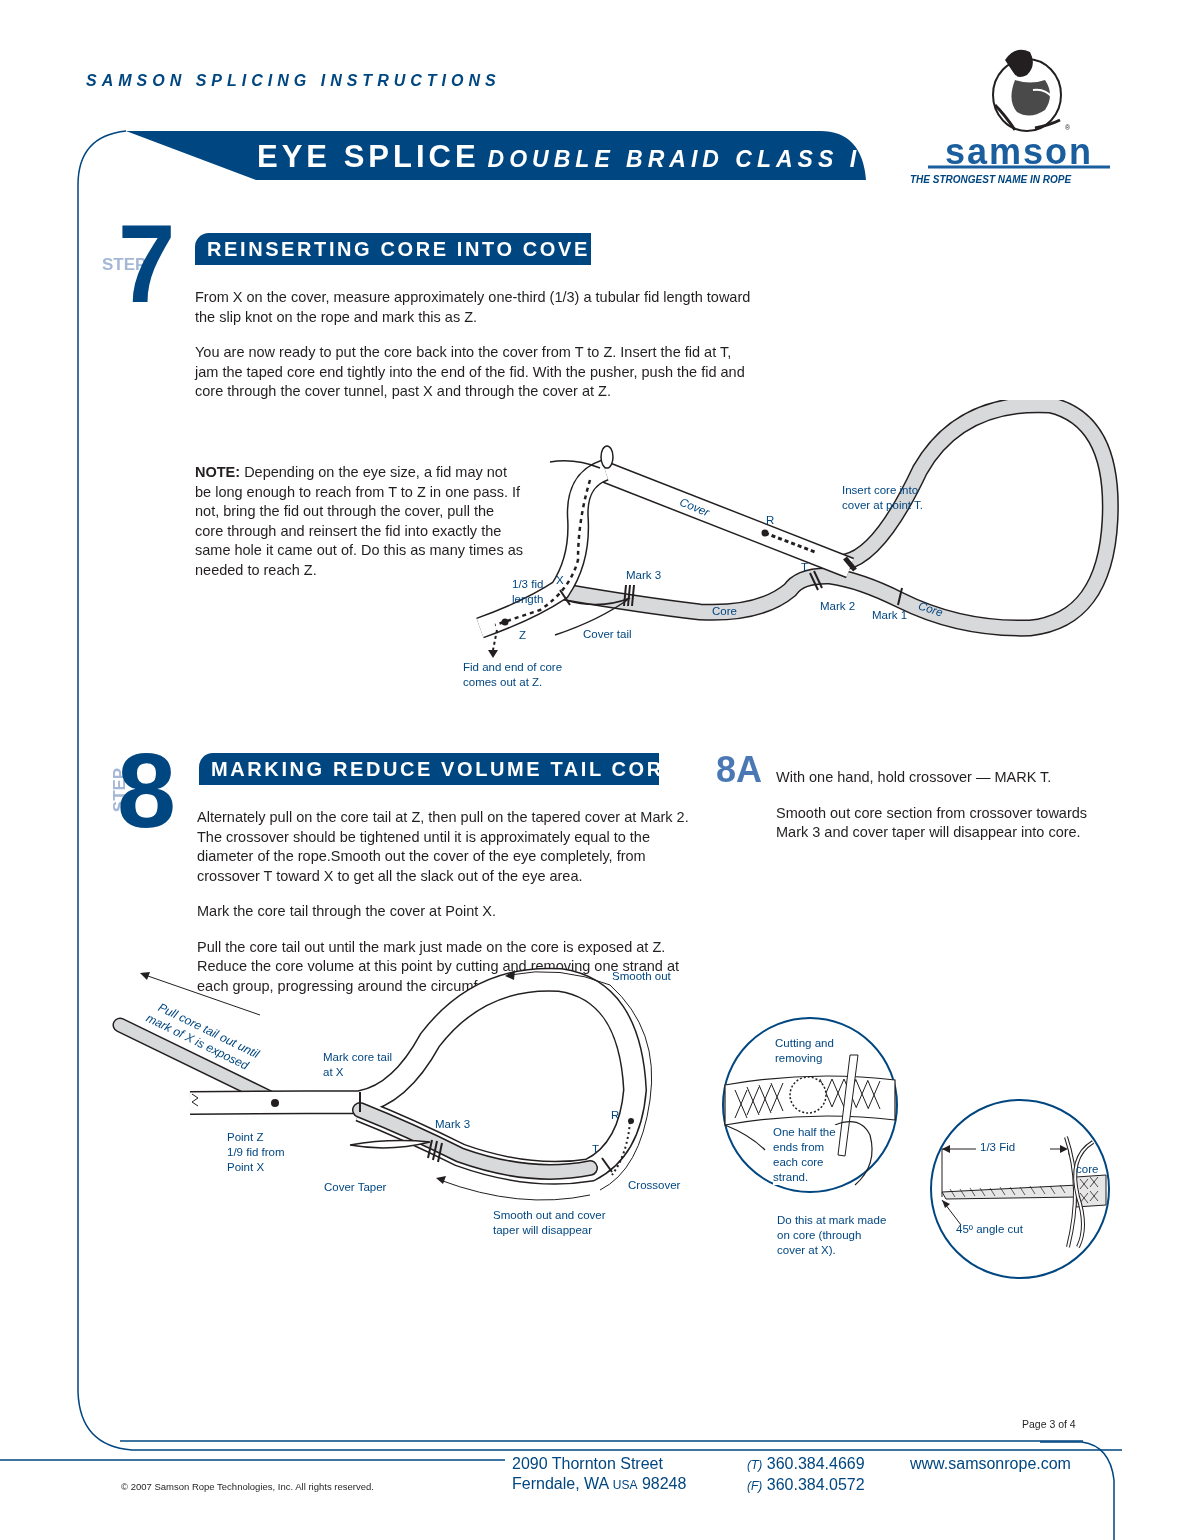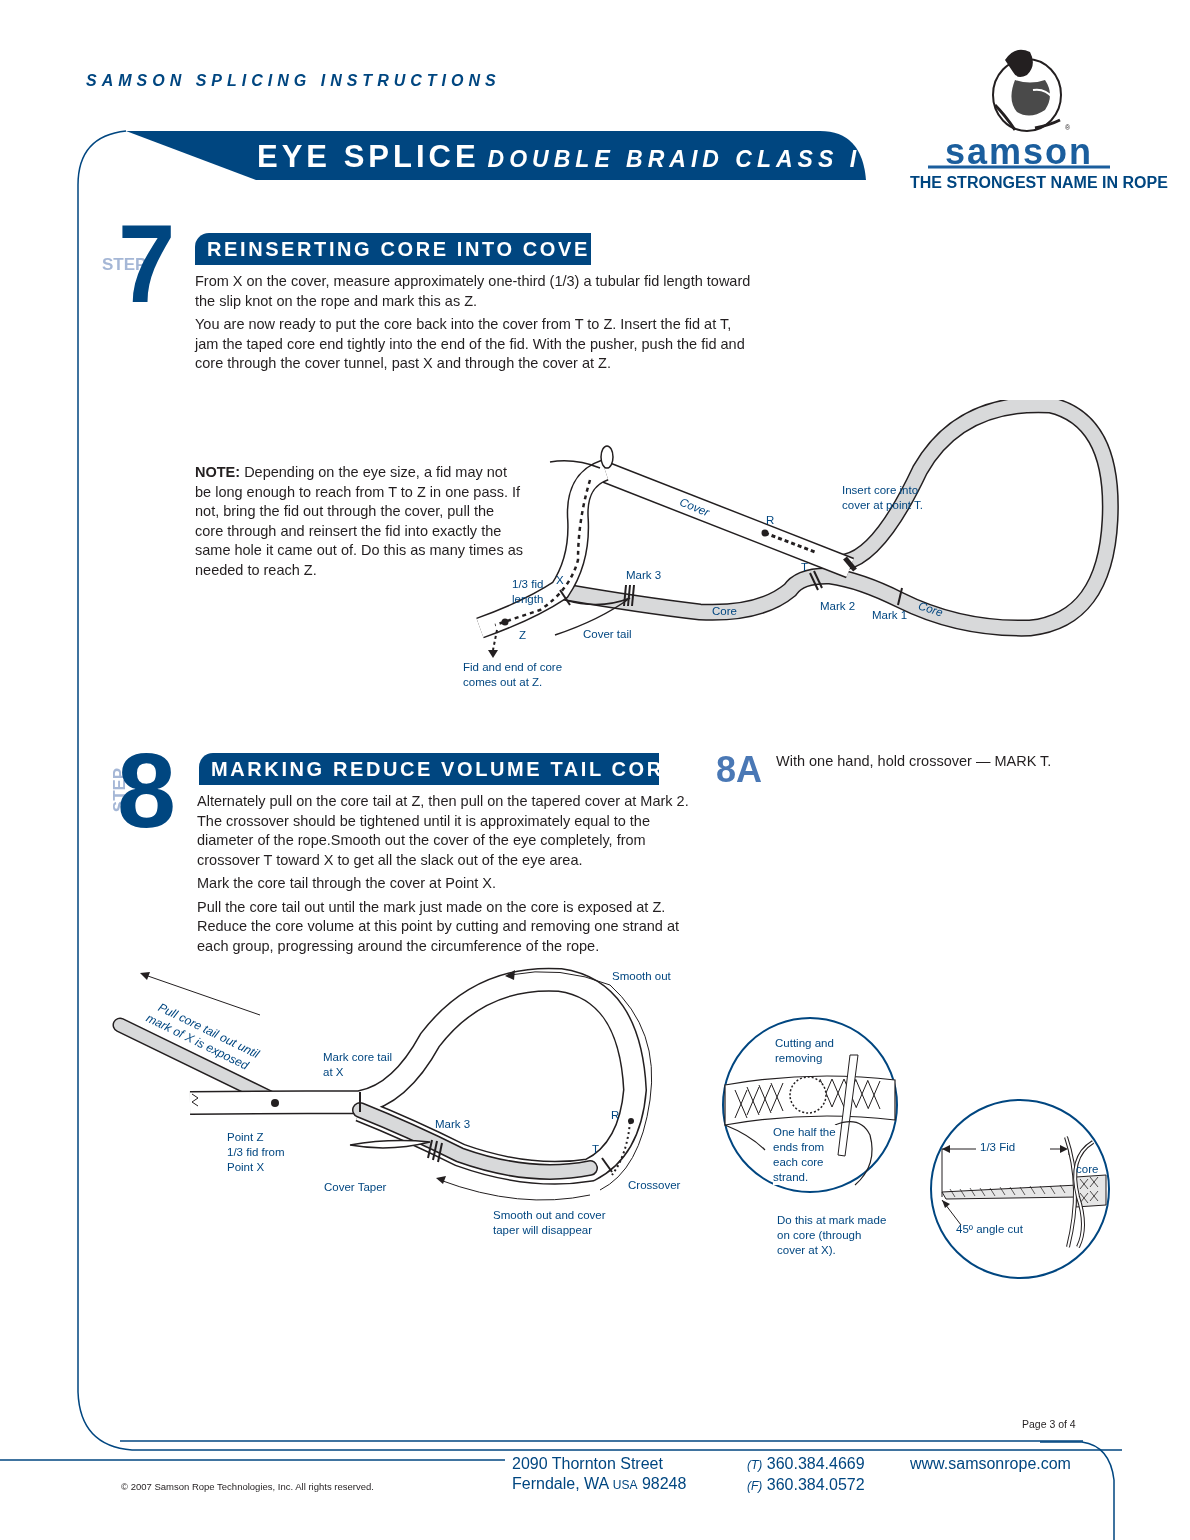--- a/index.html
+++ b/index.html
@@ -2,26 +2,26 @@
 <html><head>
 <meta charset="utf-8">
 <style>
   html, body { margin:0; padding:0; background:#ffffff; }
   body { width:1190px; height:1540px; position:relative; overflow:hidden; font-family:"Liberation Sans", sans-serif; color:#231f20; }
   .abs { position:absolute; }
   .kicker { left:86px; top:72px; font-size:16px; font-weight:bold; font-style:italic; letter-spacing:5px; color:#004680; }
   .frame-svg { left:0; top:0; }
   .banner-title { left:257px; top:139px; color:#fff; font-weight:bold; font-size:31px; letter-spacing:4px; white-space:nowrap; }
   .banner-title .sub { font-style:italic; font-size:23px; letter-spacing:5px; margin-left:8px; }
-  .tagline { left:910px; top:174px; font-size:16px; font-weight:bold; color:#004680; white-space:nowrap; }
+  .tagline { left:910px; top:174px; font-size:10px; font-weight:bold; font-style:italic; color:#004680; white-space:nowrap; }
   .step-label { color:#a5b7d6; font-weight:bold; font-size:17px; }
   .step-num { color:#004680; font-weight:bold; font-family:"Liberation Sans", sans-serif; }
   .section-tab { background:#004680; color:#fff; font-weight:bold; font-size:20px; letter-spacing:2.6px; height:32px; line-height:33px; padding:0 12px; border-top-left-radius:14px; white-space:nowrap; }
   .body-text { font-size:14.5px; line-height:19.5px; color:#231f20; }
-  .body-text p { margin:0 0 4px 0; }
+  .body-text p { margin:16px 0 4px 0; }
   .lbl { font-size:11.5px; color:#004680; line-height:15px; white-space:nowrap; }
   .footer-small { font-size:9.5px; color:#231f20; }
   .footer-big { font-size:16px; color:#004680; line-height:20px; white-space:nowrap; }
 </style>
 </head>
 <body>
 
 <svg class="abs frame-svg" width="1190" height="1540" viewBox="0 0 1190 1540">
 
   <path d="M 126 131 Q 78 136 78 185 L 78 1392 Q 80 1446 132 1450 L 1122 1450" fill="none" stroke="#004680" stroke-width="1.5"></path>
@@ -172,37 +172,38 @@
 <div class="abs lbl" style="left:162px;top:1000px;transform:rotate(26deg);transform-origin:left top;font-style:italic;font-size:12px">
   <div>Pull core tail out until</div>
   <div style="margin-left:-6px">mark of X is exposed</div>
 </div>
 <div class="abs lbl" style="left:323px;top:1050px">
   <div>Mark core tail</div>
   <div>at X</div>
 </div>
 <div class="abs lbl" style="left:227px;top:1130px">
   <div>Point Z</div>
-  <div>1/3 fid from</div>
+  <div>1/9 fid from</div>
   <div>Point X</div>
 </div>
 <div class="abs lbl" style="left:435px;top:1117px">Mark 3</div>
 <div class="abs lbl" style="left:324px;top:1180px">Cover Taper</div>
 <div class="abs lbl" style="left:612px;top:969px">Smooth out</div>
 <div class="abs lbl" style="left:611px;top:1108px">R</div>
 <div class="abs lbl" style="left:592px;top:1142px">T</div>
 <div class="abs lbl" style="left:628px;top:1178px">Crossover</div>
 <div class="abs lbl" style="left:493px;top:1208px">
   <div>Smooth out and cover</div>
   <div>taper will disappear</div>
 </div>
 
 <div class="abs step-num" style="left:716px;top:750px;font-size:36px;line-height:40px"><span style="color:#4a78b5">8A</span></div>
 <div class="abs body-text" style="left:776px;top:752px;width:345px">
   <p>With one hand, hold crossover — MARK T.</p>
+  <p>Smooth out core section from crossover towards Mark 3 and cover taper will disappear into core.</p>
 </div>
 
 <svg class="abs" style="left:720px;top:1015px" width="180" height="180" viewBox="0 0 180 180">
   <circle cx="90" cy="90" r="87" fill="#fff" stroke="#004680" stroke-width="2"></circle>
   <path d="M 5 70 Q 90 55 175 65 L 175 105 Q 90 95 5 110 Z" fill="#fff" stroke="#231f20" stroke-width="1.2"></path>
   <g stroke="#231f20" stroke-width="1">
     <path d="M 15 75 l 12 28 M 27 72 l 12 28 M 39 70 l 12 28 M 51 68 l 12 28 M 100 64 l 12 28 M 112 64 l 12 28 M 124 64 l 12 28 M 136 65 l 12 28 M 148 66 l 12 28"></path>
     <path d="M 27 75 l -12 28 M 39 72 l -12 28 M 51 70 l -12 28 M 63 68 l -12 28 M 112 64 l -12 28 M 124 64 l -12 28 M 136 64 l -12 28 M 148 65 l -12 28 M 160 66 l -12 28"></path>
   </g>
   <circle cx="88" cy="80" r="18" fill="#fff" stroke="#231f20" stroke-width="1.5" stroke-dasharray="2 2"></circle>

